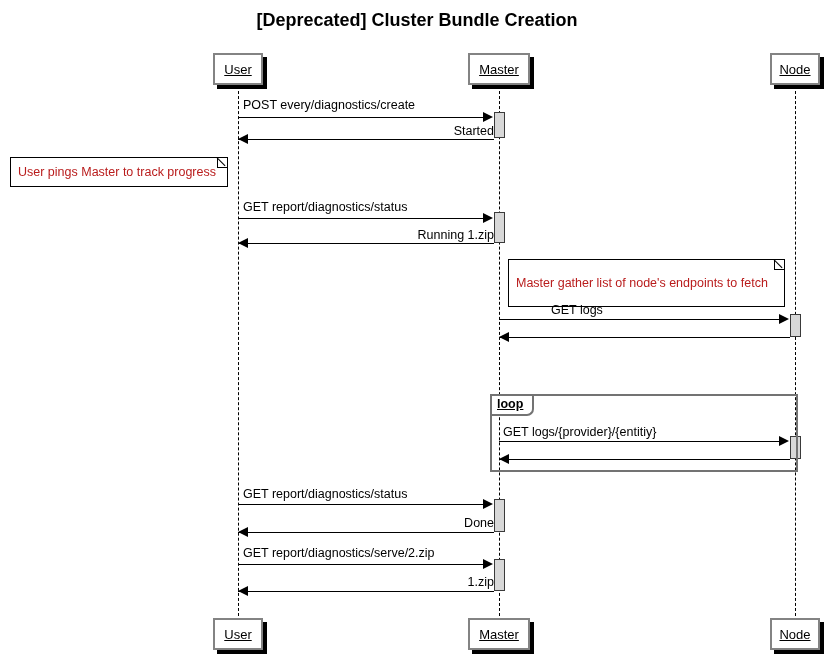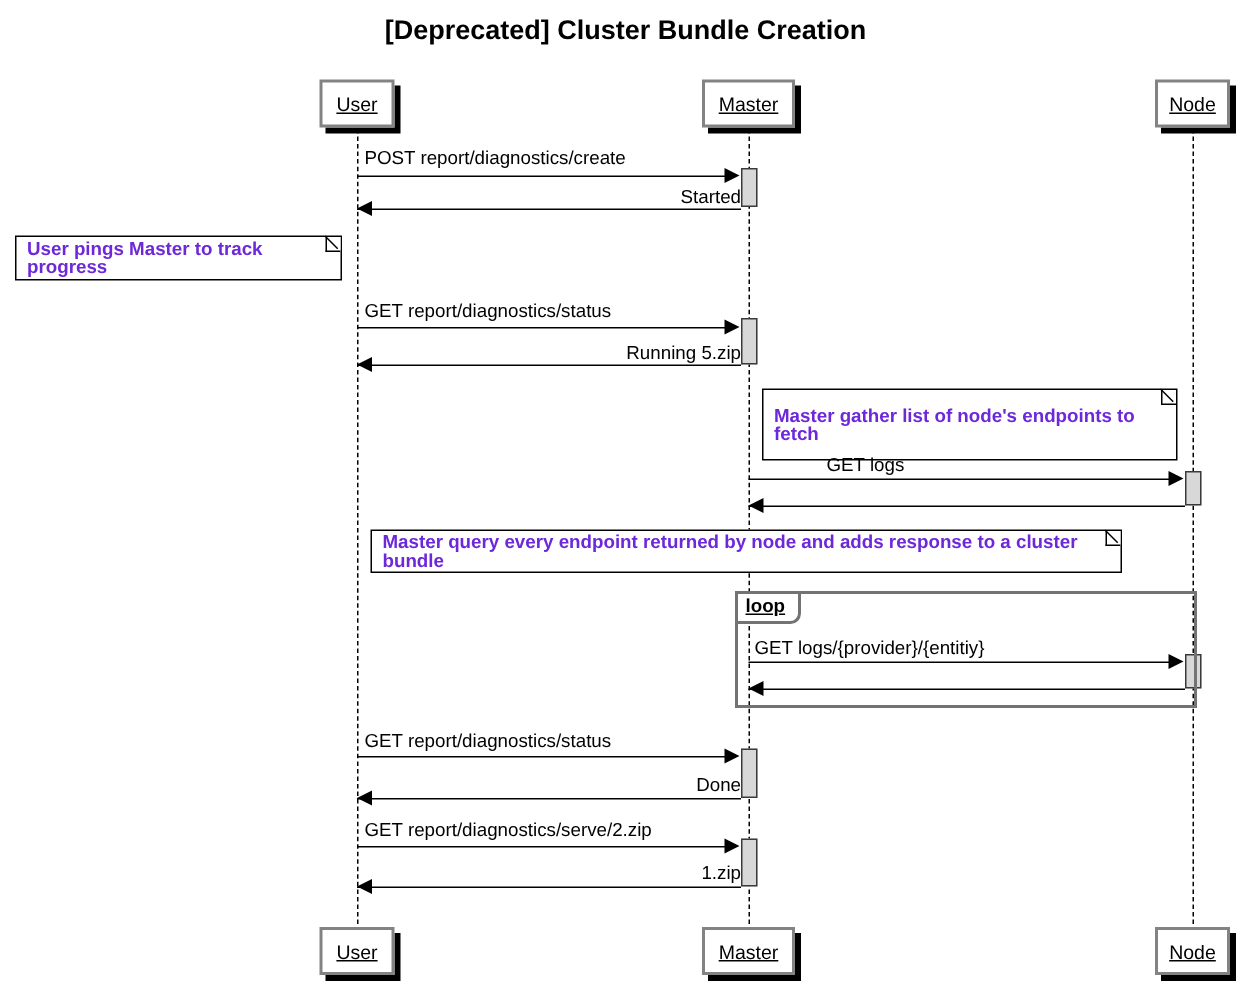--- a/index.html
+++ b/index.html
@@ -93,26 +93,25 @@
   .msg-label.rightal {
     text-align: right;
   }
   
   .note {
     position: absolute;
     box-sizing: border-box;
     background: #ffffff;
     border: 1px solid #000000;
     font-size: 12.5px;
-    color: #6d28d9;
+    color: #b91c1c;
     display: flex;
     align-items: center;
     padding-left: 7px;
     line-height: 1;
-    font-weight: bold;
   }
   .note-fold {
     position: absolute;
     top: 0;
     right: 0;
     width: 9px;
     height: 9px;
     background: #ffffff;
     border-left: 1px solid #000000;
     border-bottom: 1px solid #000000;
@@ -170,57 +169,53 @@
     <span>Node</span>
   </div>
 
   <div class="activation" style="left:494px; top:112px; width:11px; height:26px;"></div>
   <div class="activation" style="left:494px; top:212px; width:11px; height:31px;"></div>
   <div class="activation" style="left:790px; top:314px; width:11px; height:23px;"></div>
   <div class="activation" style="left:790px; top:436px; width:11px; height:23px;"></div>
   <div class="activation" style="left:494px; top:499px; width:11px; height:33px;"></div>
   <div class="activation" style="left:494px; top:559px; width:11px; height:32px;"></div>
 
-  <div class="msg-label" style="left:243px; top:99px;">POST report/diagnostics/create</div>
+  <div class="msg-label" style="left:243px; top:99px;">POST every/diagnostics/create</div>
   <div class="msg-line" style="left:238px; top:117px; width:250px;"></div>
   <div class="arrowhead right" style="left:483px; top:112px;"></div>
 
   <div class="msg-label rightal" style="left:294px; top:125px; width:200px; ">Started</div>
   <div class="msg-line" style="left:238px; top:139px; width:256px;"></div>
   <div class="arrowhead left" style="left:238px; top:134px;"></div>
 
   <div class="note" style="left:10px; top:157px; width:218px; height:30px;">
     <span>User pings Master to track progress</span>
     <span class="note-fold"></span>
   </div>
 
   <div class="msg-label" style="left:243px; top:201px;">GET report/diagnostics/status</div>
   <div class="msg-line" style="left:238px; top:218px; width:250px;"></div>
   <div class="arrowhead right" style="left:483px; top:213px;"></div>
 
-  <div class="msg-label rightal" style="left:294px; top:229px; width:200px; text-align:right;">Running 5.zip</div>
+  <div class="msg-label rightal" style="left:294px; top:229px; width:200px; text-align:right;">Running 1.zip</div>
   <div class="msg-line" style="left:238px; top:243px; width:256px;"></div>
   <div class="arrowhead left" style="left:238px; top:238px;"></div>
 
   <div class="note" style="left:508px; top:259px; width:277px; height:48px;">
     <span>Master gather list of node's endpoints to fetch</span>
     <span class="note-fold"></span>
   </div>
 
   <div class="msg-label" style="left:503px; top:304px;margin-left:48px;">GET logs</div>
   <div class="msg-line" style="left:499px; top:319px; width:285px;"></div>
   <div class="arrowhead right" style="left:779px; top:314px;"></div>
 
   <div class="msg-line" style="left:499px; top:337px; width:291px;"></div>
   <div class="arrowhead left" style="left:499px; top:332px;"></div>
 
-  <div class="note" style="left:247px; top:353px; width:501px; height:29px;">
-    <span>Master query every endpoint returned by node and adds response to a cluster bundle</span>
-    <span class="note-fold"></span>
-  </div>
 
   <div class="fragment" style="left:490px; top:394px; width:308px; height:78px;"></div>
   <div class="fragment-label" style="left:492px; top:396px;text-decoration:underline;">loop</div>
 
   <div class="msg-label" style="left:503px; top:426px;">GET logs/{provider}/{entitiy}</div>
   <div class="msg-line" style="left:499px; top:441px; width:285px;"></div>
   <div class="arrowhead right" style="left:779px; top:436px;"></div>
 
   <div class="msg-line" style="left:499px; top:459px; width:291px;"></div>
   <div class="arrowhead left" style="left:499px; top:454px;"></div>

